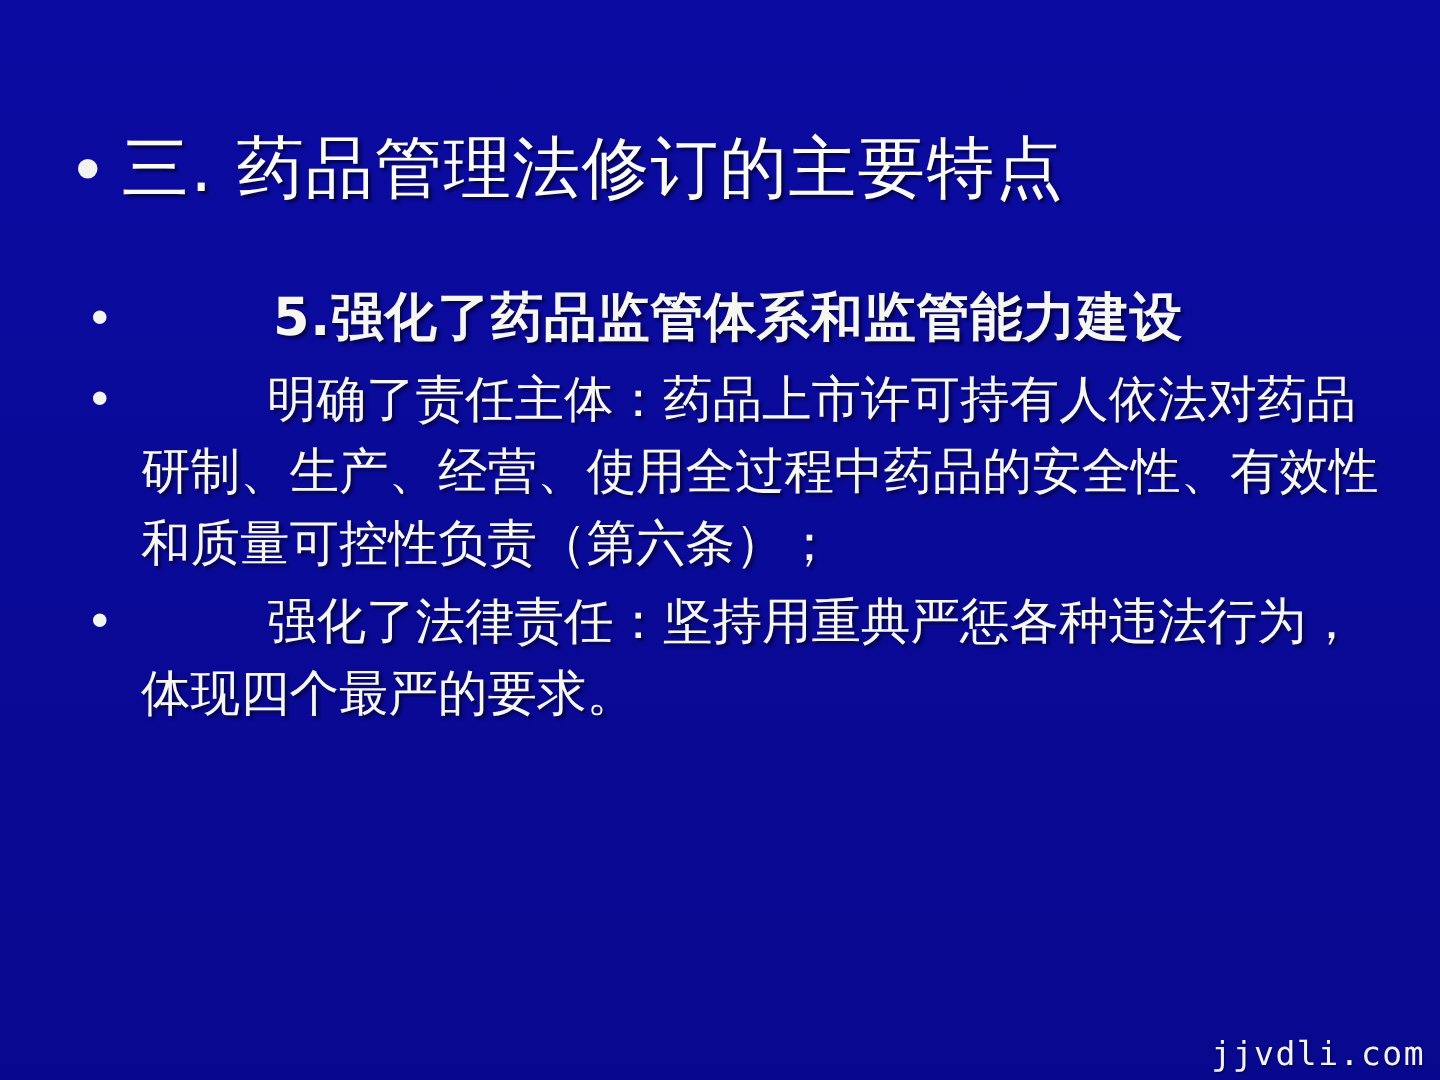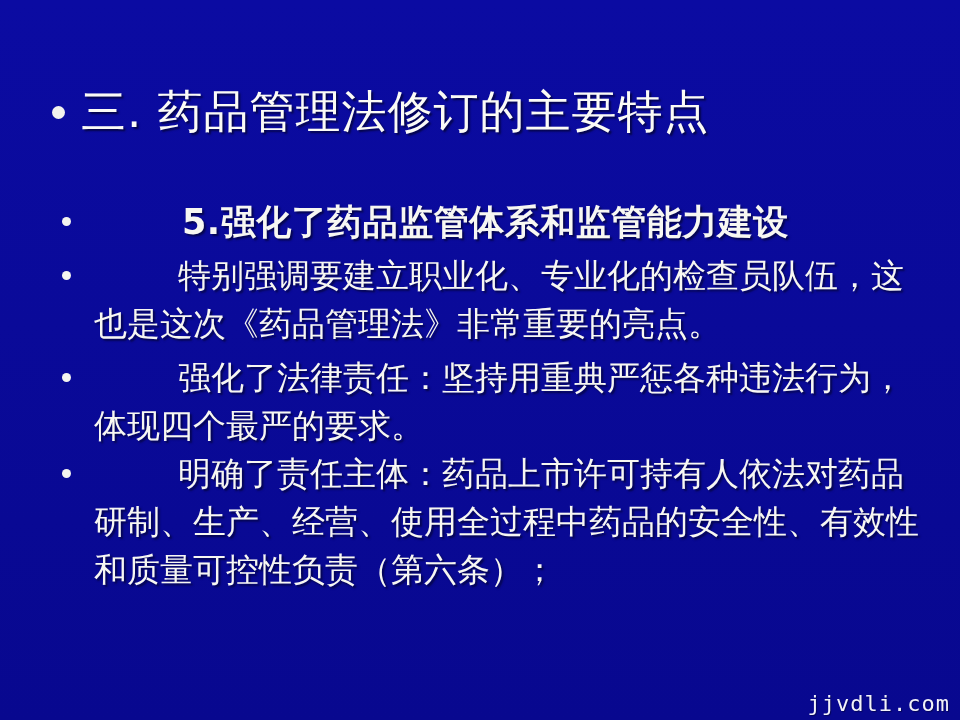--- a/index.html
+++ b/index.html
@@ -51,21 +51,21 @@
     letter-spacing: 1px;
     color: #fbfbf6;
     text-shadow: 2px 2px 2px rgba(0,0,0,0.55);
     white-space: nowrap;
   }
 
   
   #body-block {
     position: absolute;
     left: 52px;
-    top: 196px;
+    top: 186px;
     width: 880px;
   }
   .para {
     position: relative;
     padding-left: 42px;
     margin: 0 0 6px 0;
     color: #f7f7f2;
     text-shadow: 2px 2px 2px rgba(0,0,0,0.5);
   }
   .para .bullet {
@@ -130,33 +130,29 @@
     <span id="title-text">三. 药品管理法修订的主要特点</span>
   </div>
 
   <div id="body-block">
 
     <div class="para heading p-h5">
       <span class="bullet"></span>
       <span class="ptext">5.强化了药品监管体系和监管能力建设</span>
     </div>
 
-    <div class="para normal p-n1">
+
+
+    <div class="para normal p-n2">
       <span class="bullet"></span>
-      <span class="ptext">特别强调要建立职业化、专业化的检查员队伍，这也是这次《药品管理法》非常重要的亮点。</span>
+      <span class="ptext">明确了责任主体：药品上市许可持有人依法对药品研制、生产、经营、使用全过程中药品的安全性、有效性和质量可控性负责（第六条）；</span>
     </div>
-
 
     <div class="para normal p-n3">
       <span class="bullet"></span>
       <span class="ptext">强化了法律责任：坚持用重典严惩各种违法行为，体现四个最严的要求。</span>
-    </div>
-
-    <div class="para normal p-n2">
-      <span class="bullet"></span>
-      <span class="ptext">明确了责任主体：药品上市许可持有人依法对药品研制、生产、经营、使用全过程中药品的安全性、有效性和质量可控性负责（第六条）；</span>
     </div>
 
   </div>
 
   <div id="watermark">jjvdli.com</div>
 
 </div>
 
 </body></html>

